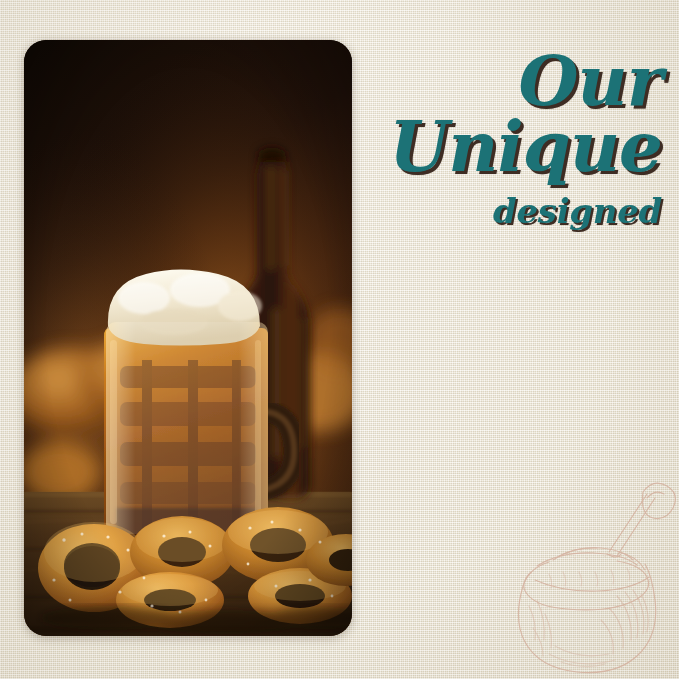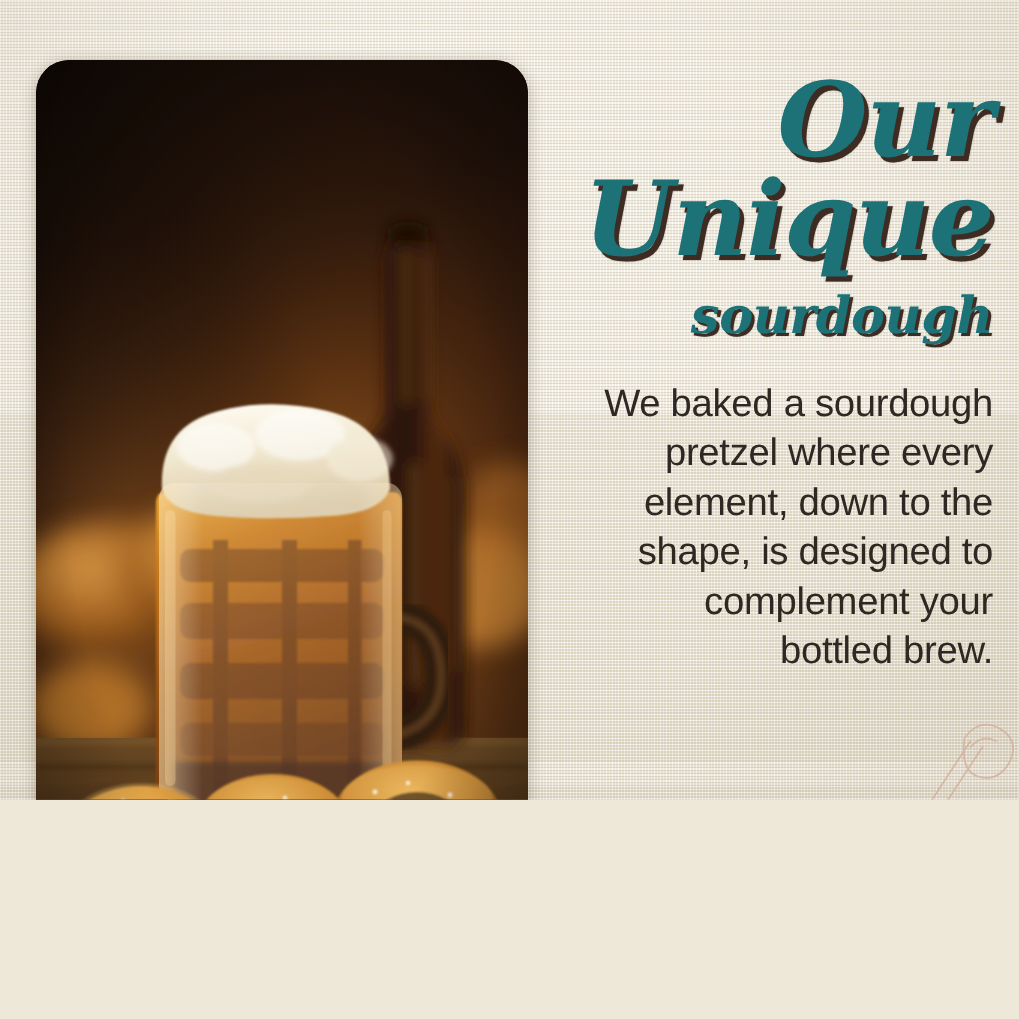--- a/index.html
+++ b/index.html
@@ -7,21 +7,21 @@
   body{
     width:679px;height:679px;
     font-family:"Liberation Sans", sans-serif;
     overflow:hidden;
     background:#EEE8D9;
   }
 
   
   #poster{
     position:relative;
-    width:679px;height:533px;
+    width:679px;height:679px;
     overflow:hidden;
     background-color:#EDE7D7;
     background-image:
       
       repeating-linear-gradient(0deg,
         rgba(255,255,255,.55) 0px, rgba(255,255,255,.55) 1px,
         rgba(193,183,160,.22) 1px, rgba(193,183,160,.22) 2px,
         rgba(255,255,255,.30) 2px, rgba(255,255,255,.30) 3px,
         rgba(180,170,148,.13) 3px, rgba(180,170,148,.13) 4px),
       repeating-linear-gradient(90deg,
@@ -410,26 +410,18 @@
   </div>
 
   <div class="text-col">
 
     <h1 class="headline">
       <span>Our</span>
       <span class="l2">Unique</span>
     </h1>
 
     <h2 class="subhead">
-      <span>sourdough</span>
+      <span>designed</span>
     </h2>
 
-    <p class="body-copy">
-      <span>We baked a sourdough</span>
-      <span>pretzel where every</span>
-      <span>element, down to the</span>
-      <span>shape, is designed to</span>
-      <span>complement your</span>
-      <span>bottled brew.</span>
-    </p>
 
   </div>
 </div>
 
 </body></html>

